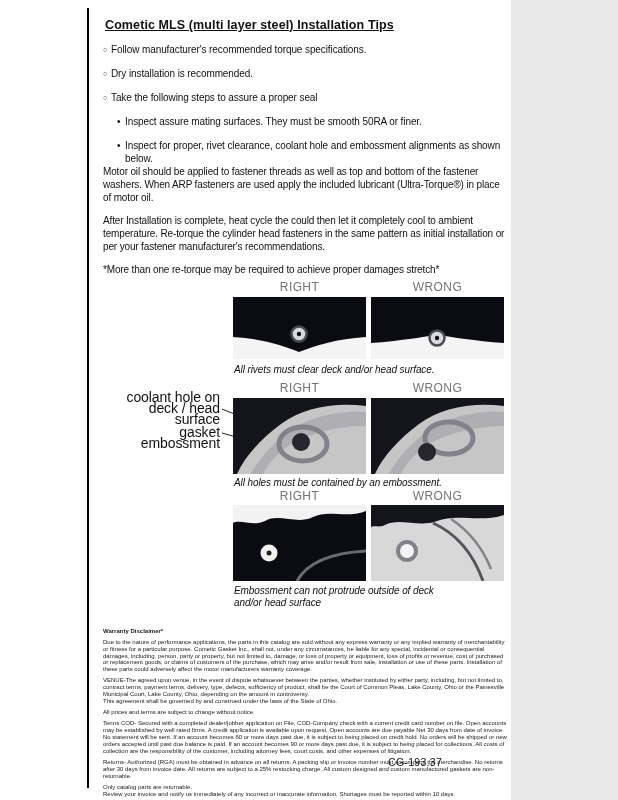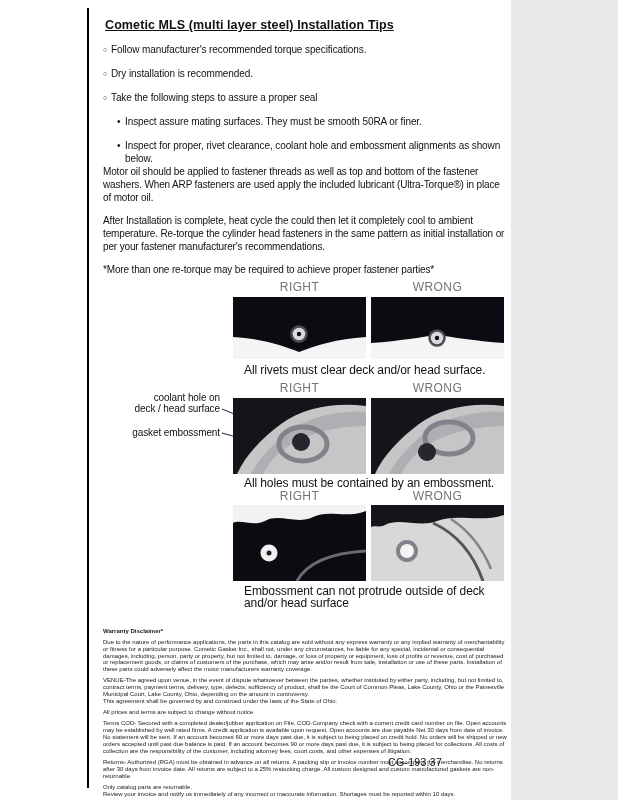--- a/index.html
+++ b/index.html
@@ -55,26 +55,26 @@
     text-align: center; font-size: 12px; letter-spacing: 0.4px; color: #737373;
   }
   .panel { position: absolute; width: 133px; }
   .panel svg { display: block; width: 100%; height: 100%; }
   .p-r1 { height: 62px; top: 17px; }
   .p-r2 { height: 76px; top: 118px; }
   .p-r3 { height: 76px; top: 225px; }
   .col-left { left: 130px; }
   .col-right { left: 268px; }
   .dg-caption {
-    position: absolute; left: 141px; width: 280px;
-    font-size: 12px; letter-spacing: -0.1px; line-height: 12px;
+    position: absolute; left: 131px; width: 280px;
+    font-size: 10px; letter-spacing: -0.1px; line-height: 12px; font-style: italic;
   }
   .anno {
     position: absolute; left: 0; text-align: right;
-    font-size: 10px; line-height: 11px; letter-spacing: -0.1px;
+    font-size: 14px; line-height: 11px; letter-spacing: -0.1px;
   }
   .anno-coolant { top: 112px; width: 117px; }
   .anno-emboss { top: 147px; width: 117px; }
   .prewrap { white-space: pre-line; }
   .anno-lines { position: absolute; left: 0; top: 0; pointer-events: none; }
   .fineprint { margin-top: 12px; width: 404px; color: #1a1a1a; }
   .fineprint-heading { font-size: 6px; font-weight: bold; margin-bottom: 5px; }
   .fineprint p { font-size: 6px; line-height: 6.8px; margin-bottom: 4.5px; letter-spacing: 0; }
   .doc-code {
     position: absolute; left: 388px; top: 756px;
@@ -111,21 +111,21 @@
         </div>
         <div class="tip">
           <span class="marker">•</span>
           <span>Inspect for proper, rivet clearance, coolant hole and embossment alignments as shown below.</span>
         </div>
       </div>
     </div>
 
     <p class="para">Motor oil should be applied to fastener threads as well as top and bottom of the fastener washers. When ARP fasteners are used apply the included lubricant (Ultra-Torque®) in place of motor oil.</p>
     <p class="para">After Installation is complete, heat cycle the could then let it completely cool to ambient temperature. Re-torque the cylinder head fasteners in the same pattern as initial installation or per your fastener manufacturer's recommendations.</p>
-    <p class="para note">*More than one re-torque may be required to achieve proper fastener parties*</p>
+    <p class="para note">*More than one re-torque may be required to achieve proper damages stretch*</p>
 
     <div class="diagrams">
 
       <div class="dg-header col-left" style="top:0;">RIGHT</div>
       <div class="dg-header col-right" style="top:0;">WRONG</div>
 
       <div class="panel p-r1 col-left">
         <svg viewBox="0 0 133 62">
           <rect width="133" height="62" fill="#0b0b12"></rect>
           <path d="M0,40 C30,42 48,48 66,55 C84,48 103,42 133,40 L133,62 L0,62 Z" fill="#f4f4f4"></path>

